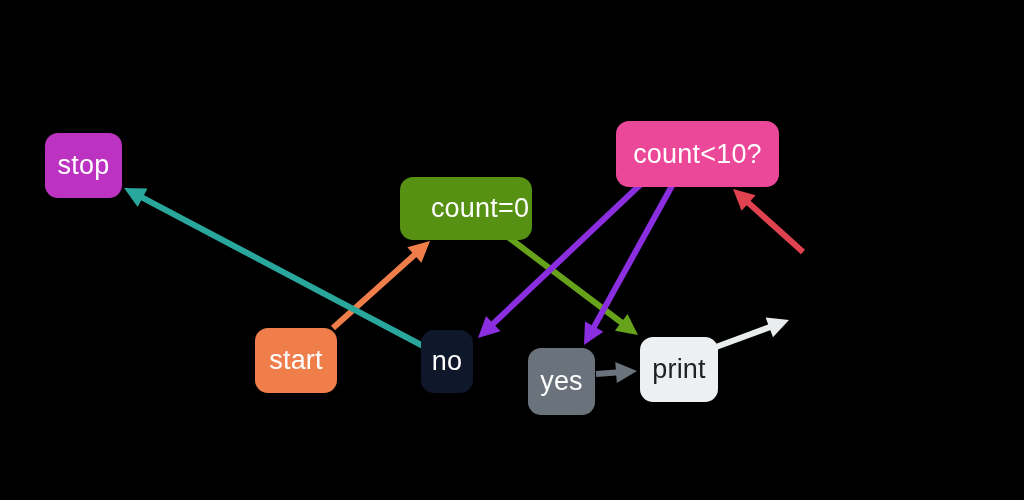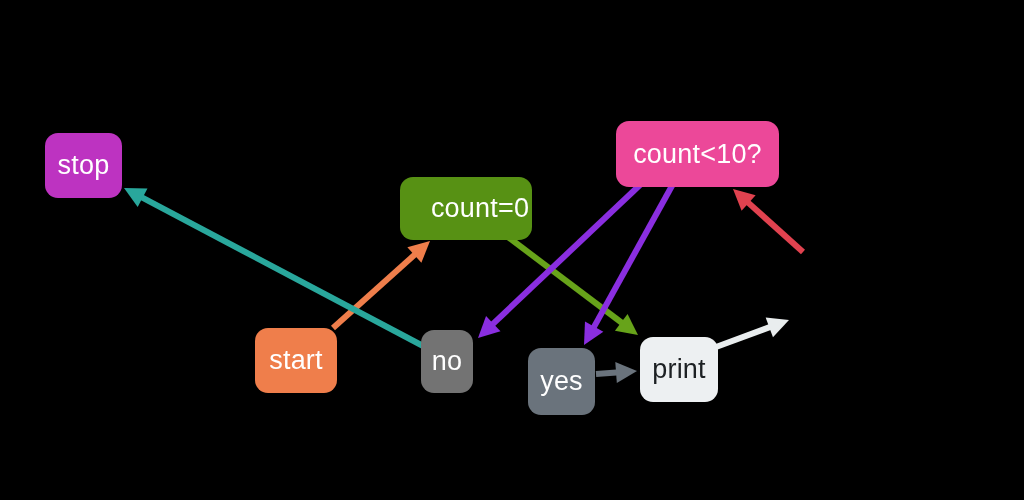--- a/index.html
+++ b/index.html
@@ -89,21 +89,21 @@
       </div>
       <div class="node" style="left: 400px; top: 177px; width: 132px; height: 63px; background: rgb(87, 145, 20); padding-left: 28px;">
         <span class="label" style="color: rgb(255, 255, 255);">count=0</span>
       </div>
       <div class="node" style="left: 616px; top: 121px; width: 163px; height: 66px; background: #ec4899;">
         <span class="label" style="color: rgb(255, 255, 255);">count&lt;10?</span>
       </div>
       <div class="node" style="left: 255px; top: 328px; width: 82px; height: 65px; background: rgb(239, 126, 75);">
         <span class="label" style="color: rgb(255, 255, 255);">start</span>
       </div>
-      <div class="node" style="left: 421px; top: 330px; width: 52px; height: 63px; background: #737373;">
+      <div class="node" style="left: 421px; top: 330px; width: 52px; height: 63px; background: #0f172a;">
         <span class="label" style="color: rgb(255, 255, 255);">no</span>
       </div>
       <div class="node" style="left: 528px; top: 348px; width: 67px; height: 67px; background: rgb(106, 115, 124);">
         <span class="label" style="color: #ffffff;">yes</span>
       </div>
       <div class="node" style="left: 640px; top: 337px; width: 78px; height: 65px; background: rgb(237, 240, 242);">
         <span class="label" style="color: rgb(29, 33, 36);">print</span>
       </div>
     </div>
 </div>

